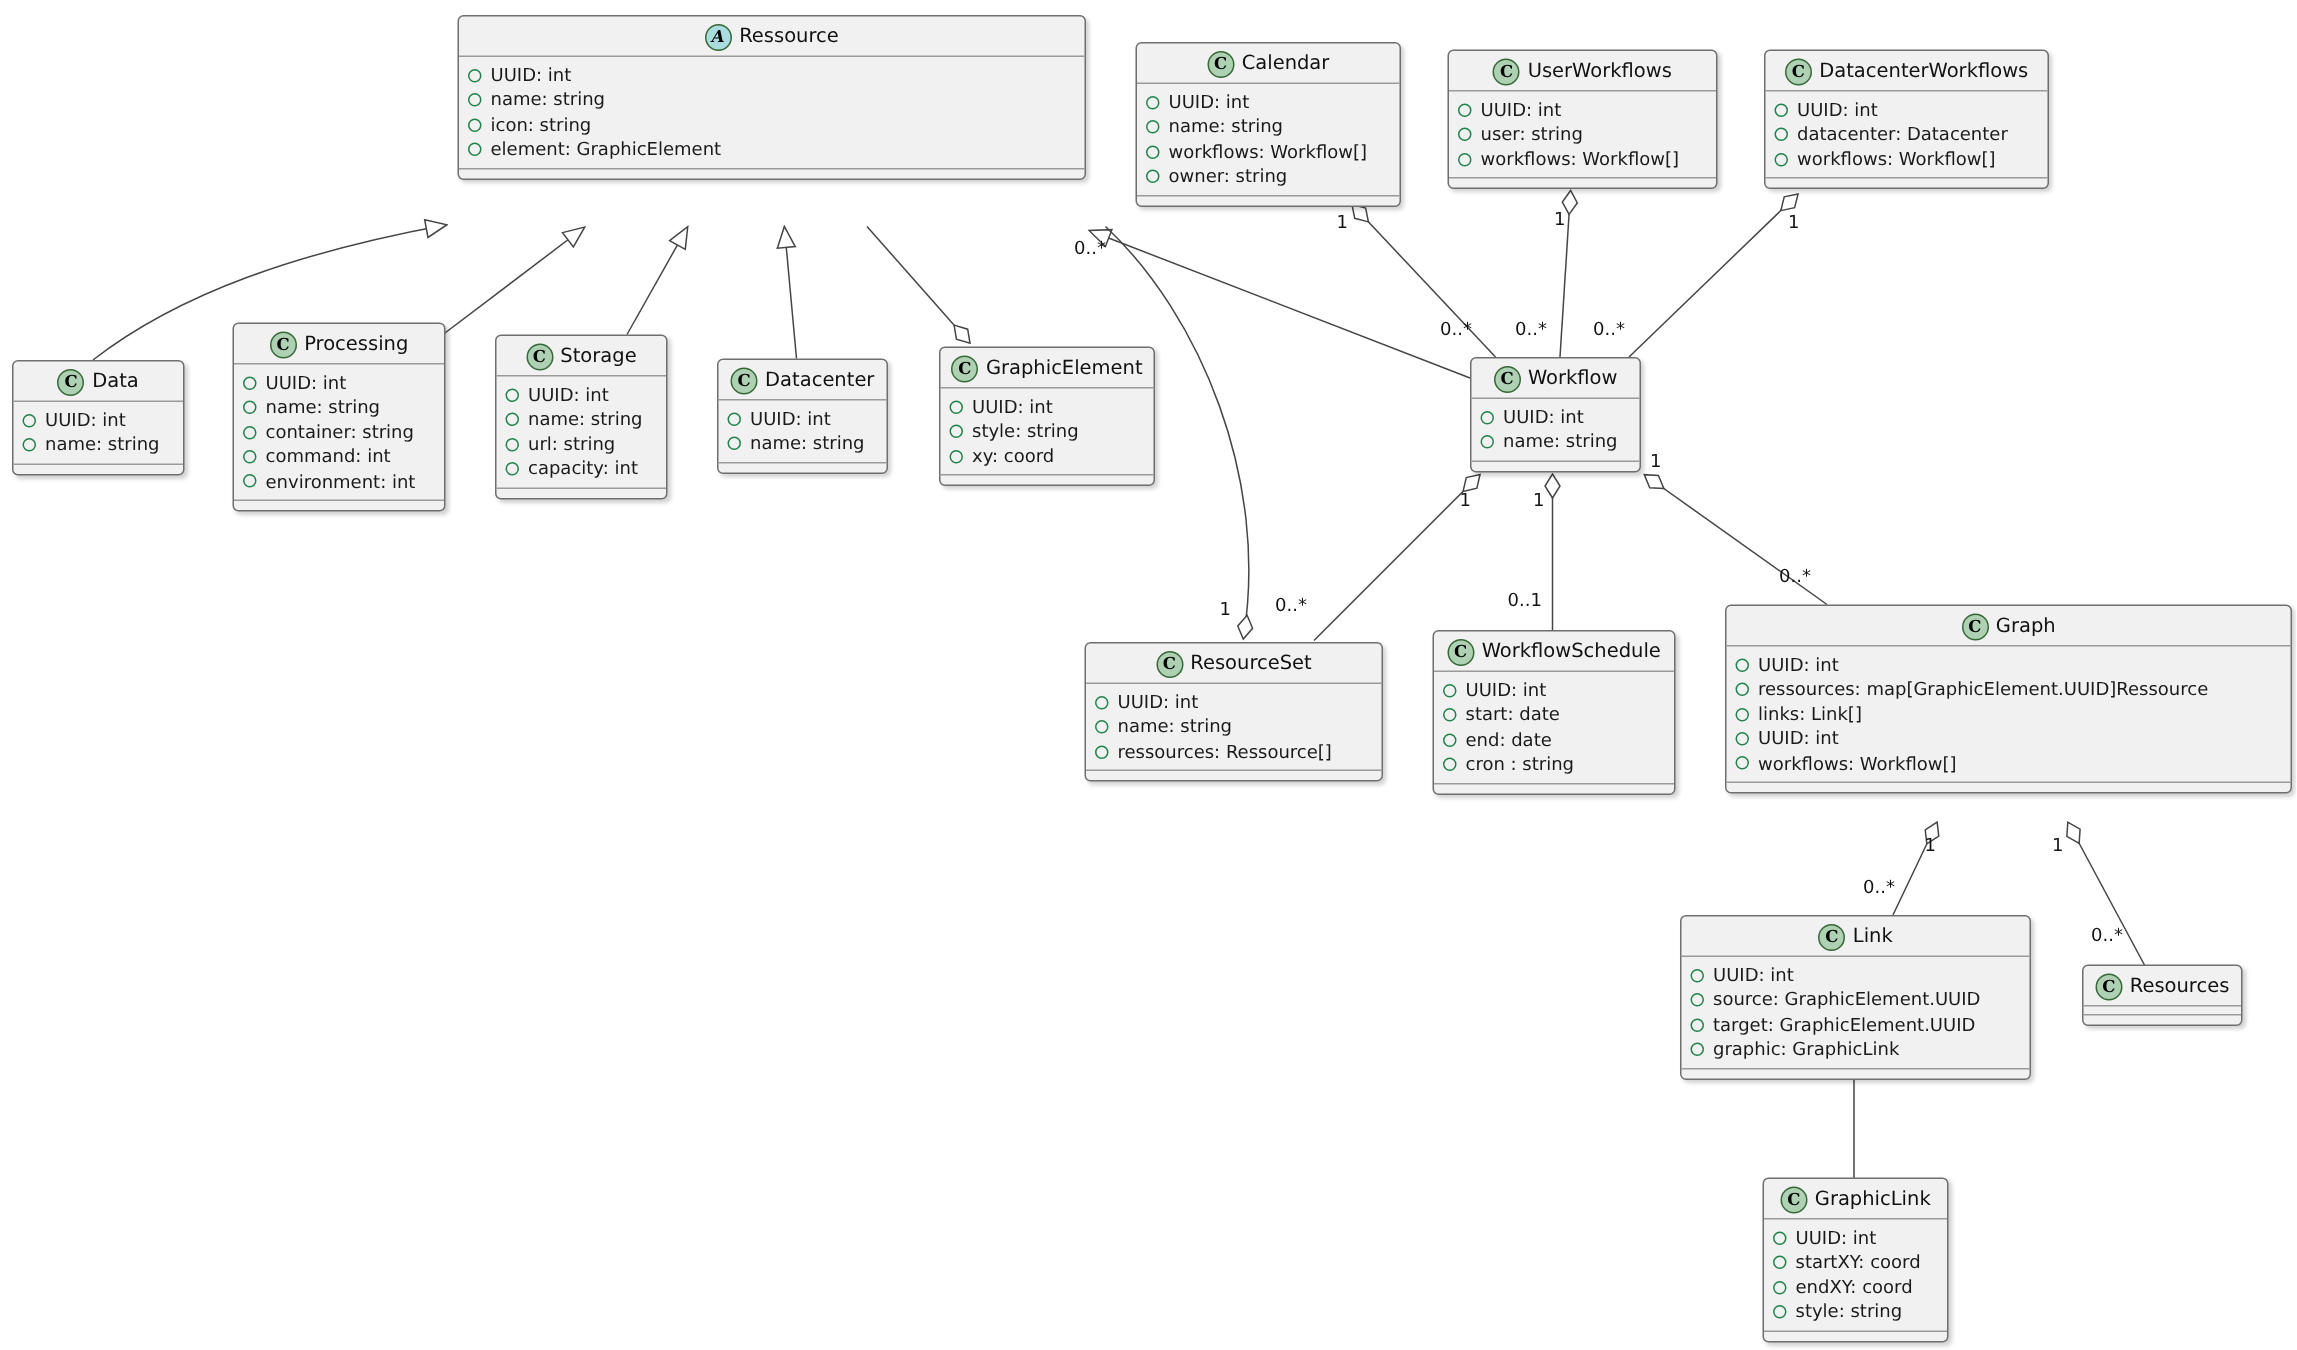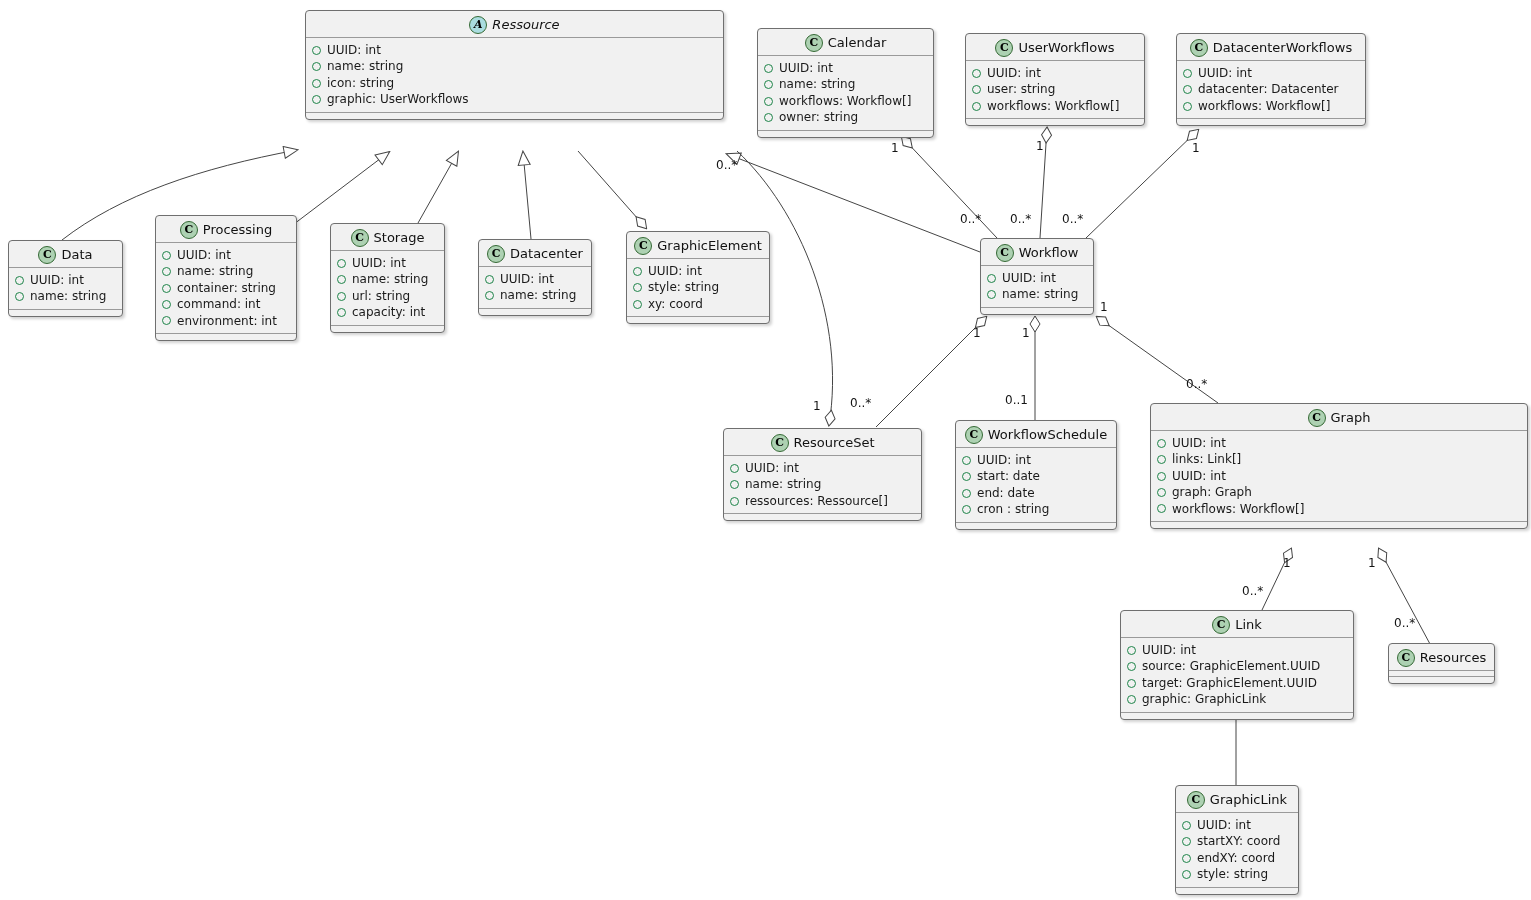--- a/index.html
+++ b/index.html
@@ -9,21 +9,21 @@
 
   .uml-class{position:absolute;background:#F1F1F1;border:1px solid #6f6f6f;
              border-radius:4px;box-shadow:2px 2px 3px rgba(0,0,0,.18);z-index:2;}
   .cls-title{display:flex;align-items:center;justify-content:center;gap:5px;
              padding:4px 8px 3px 8px;height:19px;border-bottom:1px solid #9a9a9a;}
   .cls-icon{width:16px;height:16px;border-radius:50%;background:#ADD1B2;
             border:1px solid #356935;display:flex;align-items:center;justify-content:center;
             font-family:"DejaVu Serif", serif;font-weight:bold;font-size:11px;color:#000;flex:none;}
   .abstract .cls-icon{background:#A9DCDF;font-style:italic;}
   .cls-name{font-size:13px;color:#111;white-space:nowrap;}
-  .abstract .cls-name{font-style:italic;}
+  .abstract .cls-name{}
   .attrs{padding:4px 8px 4px 6px;border-bottom:1px solid #9a9a9a;}
   .attrs.empty{padding:0;height:5px;}
   .attr{display:flex;align-items:center;gap:6px;font-size:12px;line-height:16.4px;
         color:#1a1a1a;white-space:nowrap;}
   .vis{width:7px;height:7px;border:1px solid #1e8449;border-radius:50%;flex:none;background:transparent;}
   .methods{height:6px;}
   .mult{position:absolute;font-size:12px;color:#141414;z-index:3;white-space:nowrap;}
 </style>
 </head>
 <body>
@@ -91,21 +91,21 @@
       <div class="attr">
           <span class="vis"></span>
           <span>name: string</span>
         </div>
       <div class="attr">
           <span class="vis"></span>
           <span>icon: string</span>
         </div>
       <div class="attr">
           <span class="vis"></span>
-          <span>graphic: UserWorkflows</span>
+          <span>element: GraphicElement</span>
         </div>
     </div>
     <div class="methods"></div>
   </div>
 
   <div class="uml-class" style="left:757px;top:28px;width:175px">
     <div class="cls-title">
       <span class="cls-icon">C</span>
       <span class="cls-name">Calendar</span>
     </div>
@@ -359,32 +359,32 @@
       <span class="cls-icon">C</span>
       <span class="cls-name">Graph</span>
     </div>
     <div class="attrs">
       <div class="attr">
           <span class="vis"></span>
           <span>UUID: int</span>
         </div>
       <div class="attr">
           <span class="vis"></span>
+          <span>ressources: map[GraphicElement.UUID]Ressource</span>
+        </div>
+      <div class="attr">
+          <span class="vis"></span>
           <span>links: Link[]</span>
         </div>
       <div class="attr">
           <span class="vis"></span>
           <span>UUID: int</span>
         </div>
       <div class="attr">
           <span class="vis"></span>
-          <span>graph: Graph</span>
-        </div>
-      <div class="attr">
-          <span class="vis"></span>
           <span>workflows: Workflow[]</span>
         </div>
     </div>
     <div class="methods"></div>
   </div>
 
   <div class="uml-class" style="left:1120px;top:610px;width:232px">
     <div class="cls-title">
       <span class="cls-icon">C</span>
       <span class="cls-name">Link</span>

